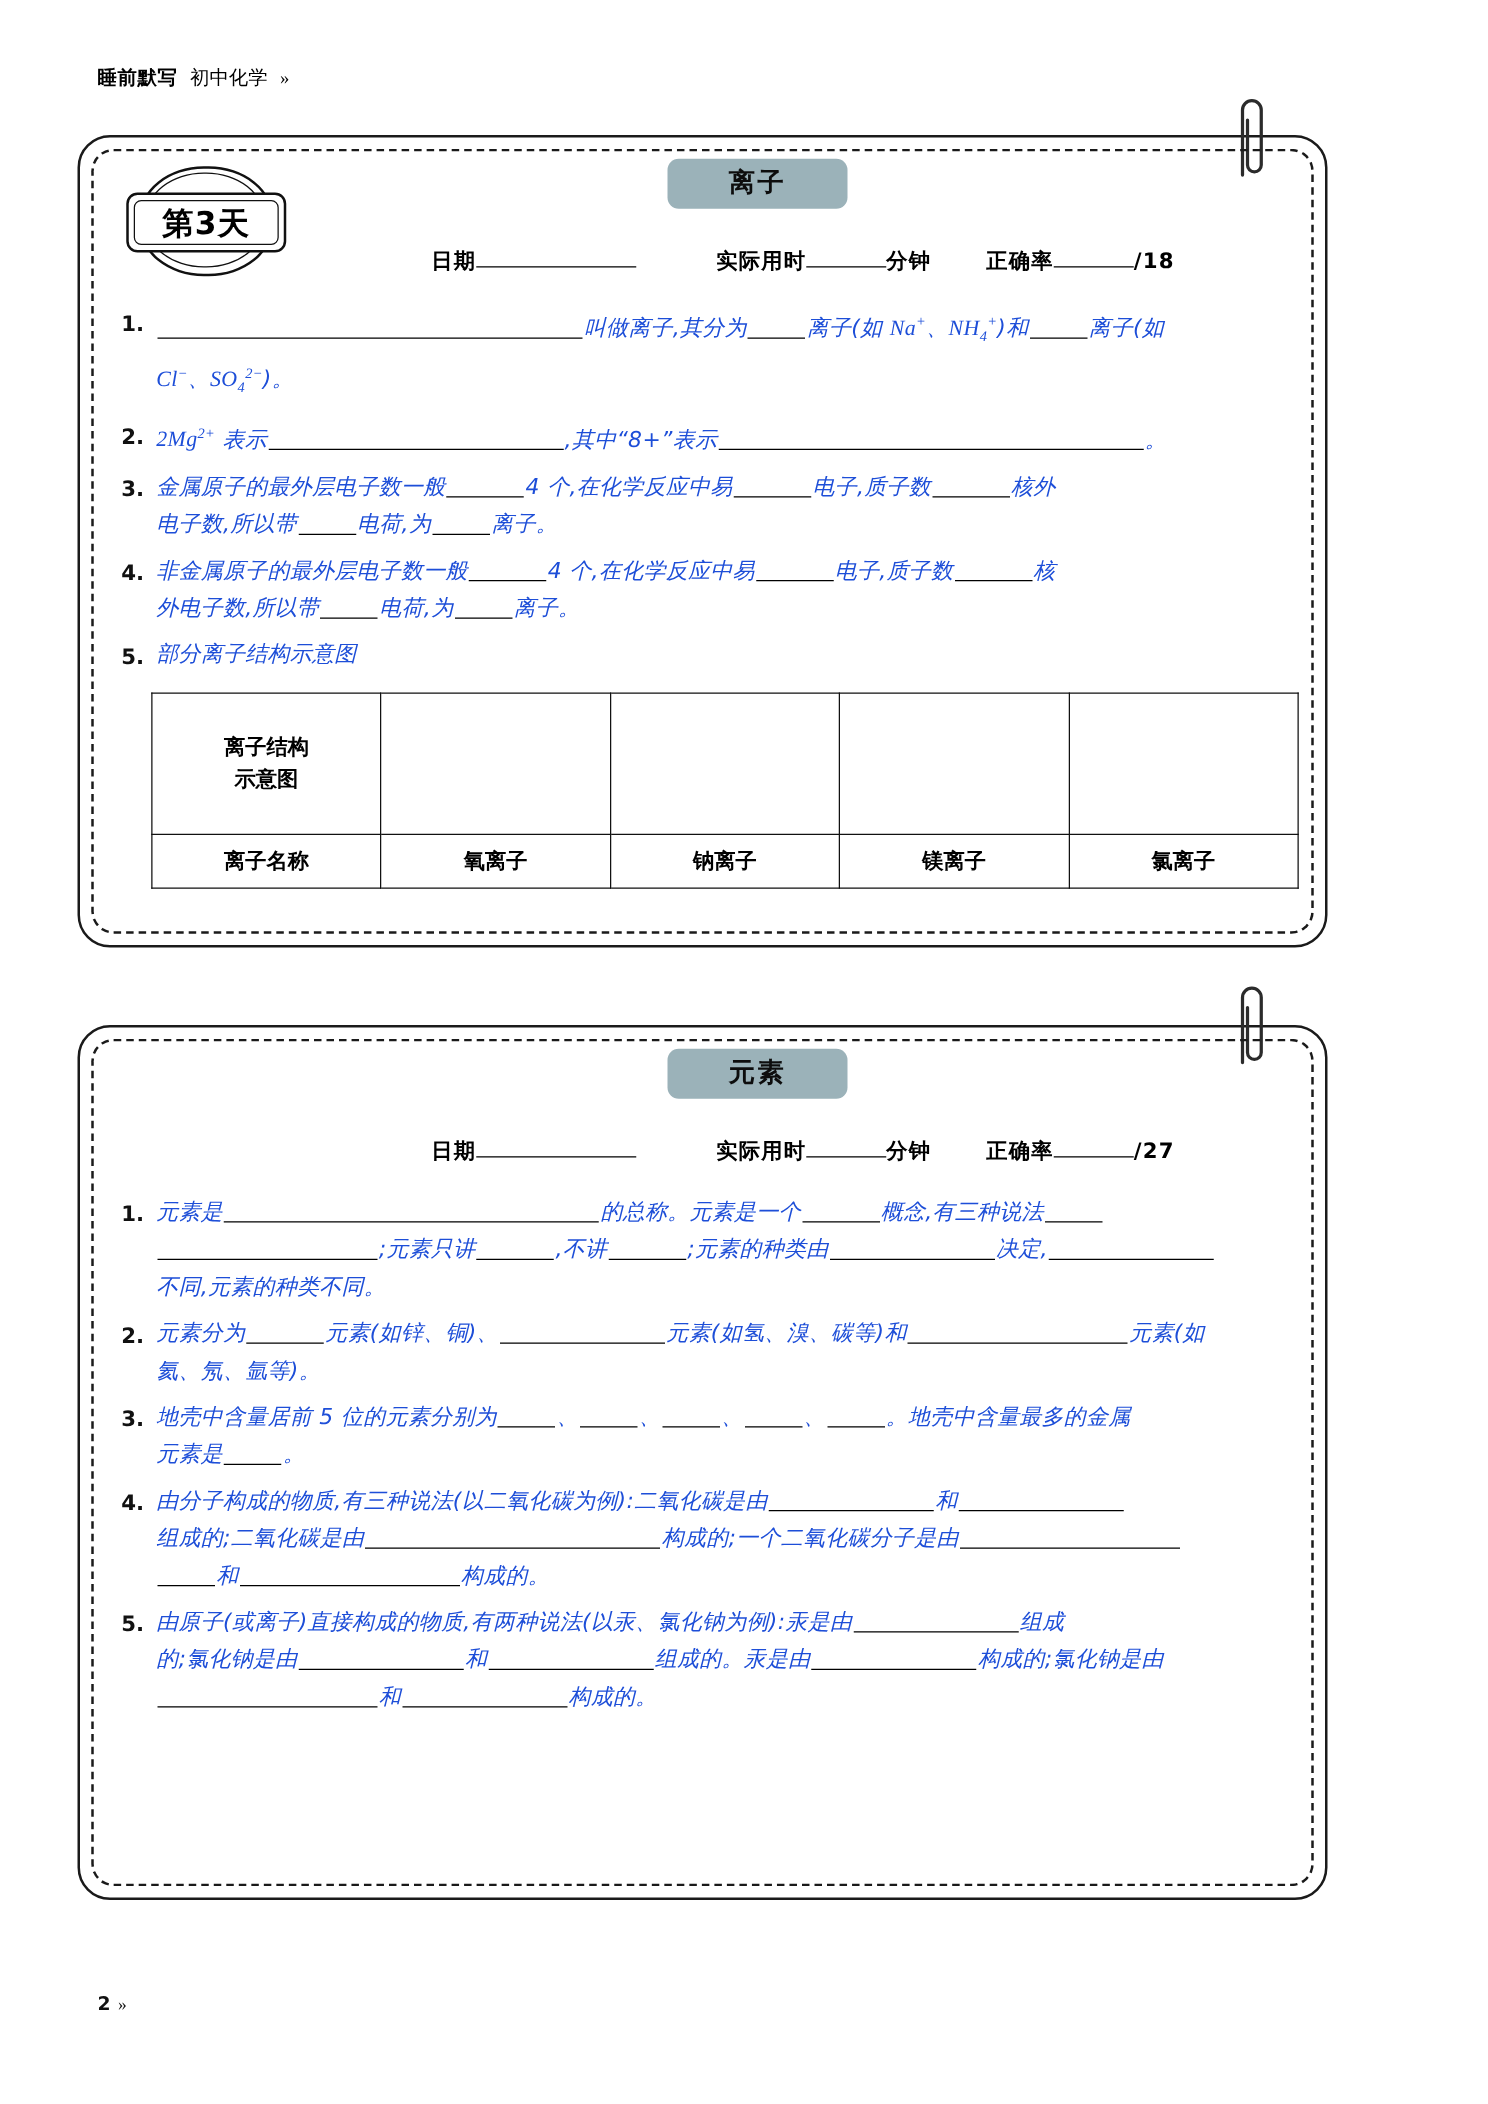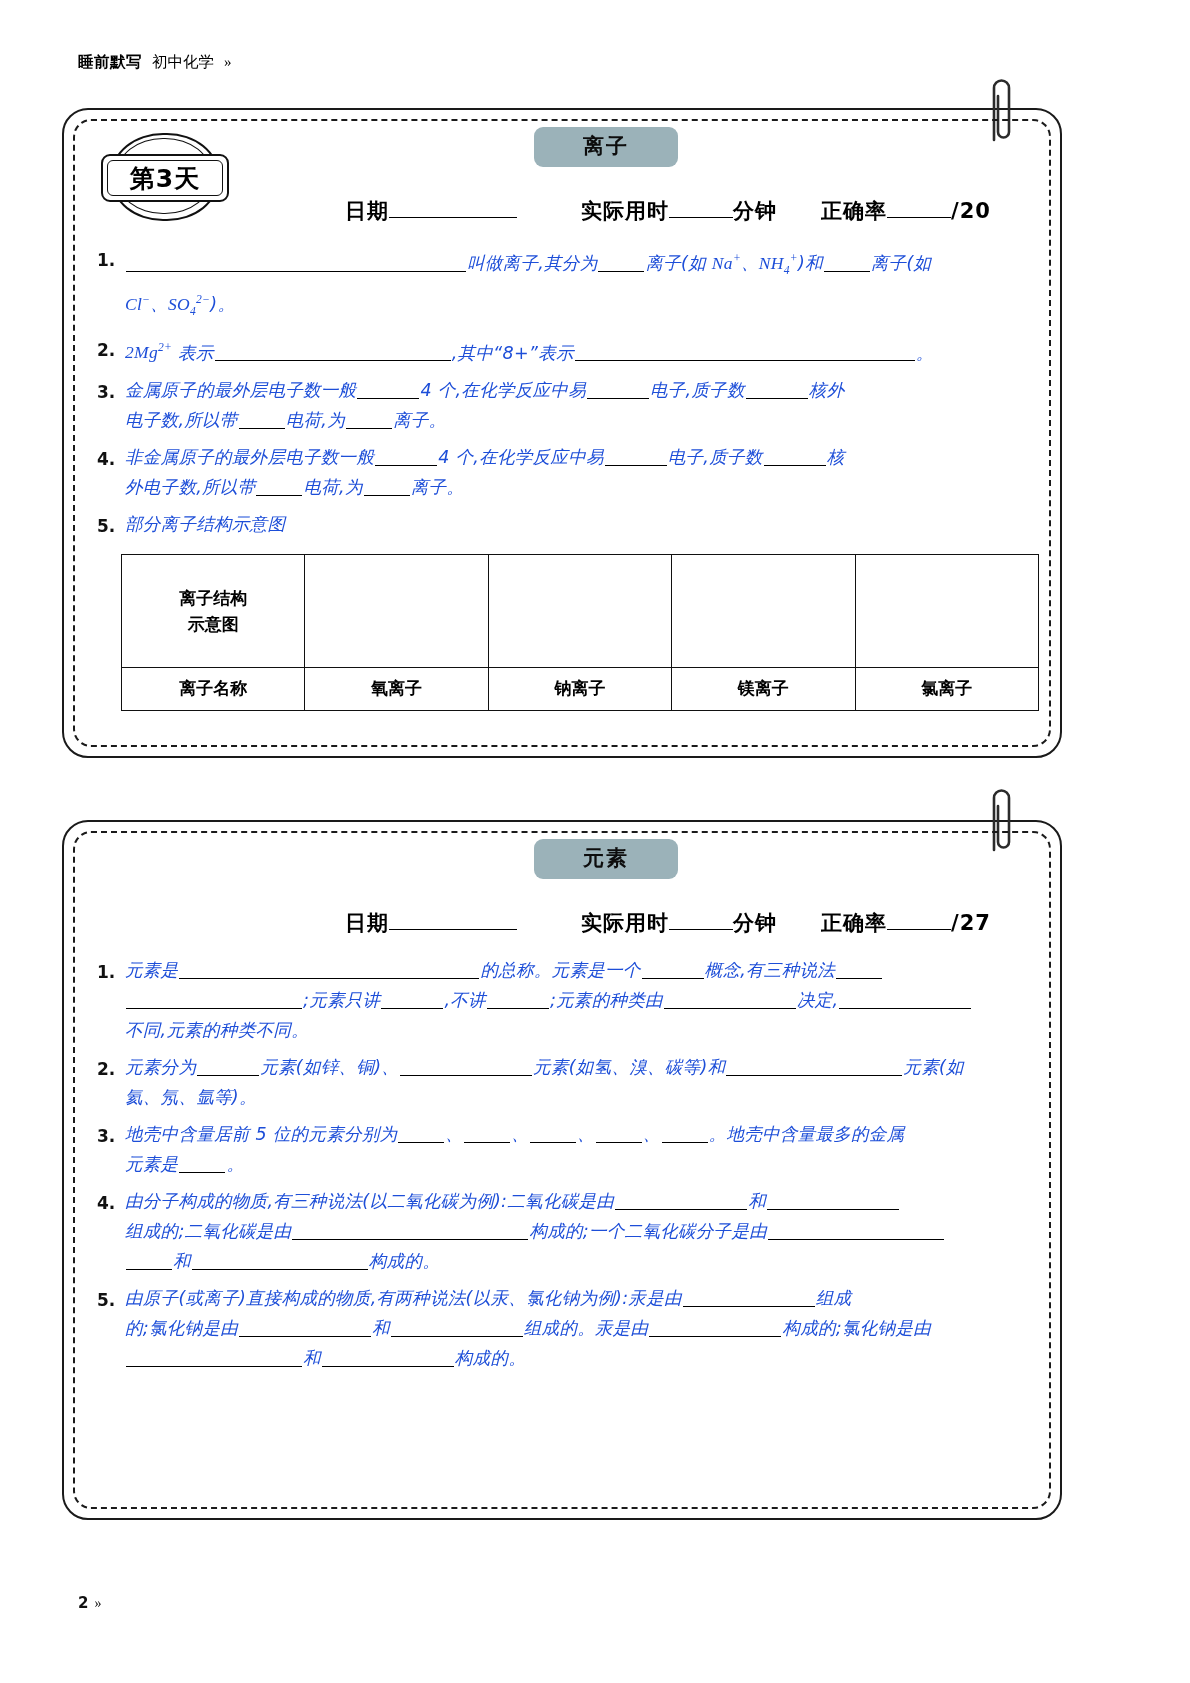--- a/index.html
+++ b/index.html
@@ -175,21 +175,21 @@
 
   
   .meta-row {
     position: absolute;
     left: 270px;
     top: 76px;
     display: flex;
     align-items: baseline;
     font-family: "DejaVu Sans", sans-serif;
     font-weight: bold;
-    font-size: 21px;
+    font-size: 17px;
     color: #000;
     white-space: nowrap;
   }
   .meta-item { display: flex; align-items: baseline; }
   .meta-label { letter-spacing: 1px; }
   .meta-blank {
     display: inline-block;
     border-bottom: 1.4px solid #000;
     height: 15px;
   }
@@ -308,21 +308,21 @@
         <span class="gap-lg"></span>
         <span class="meta-item">
           <span class="meta-label">实际用时</span>
           <span class="meta-blank" style="width:64px"></span>
           <span class="meta-suffix">分钟</span>
         </span>
         <span class="gap-md"></span>
         <span class="meta-item">
           <span class="meta-label">正确率</span>
           <span class="meta-blank" style="width:64px"></span>
-          <span class="meta-suffix">/20</span>
+          <span class="meta-suffix">/18</span>
         </span>
       </div>
 
       <div class="qlist">
 
         <div class="q">
           <div class="q-num">1.</div>
           <div class="q-body">
             <span class="blank b-5xl"></span><span>叫做离子,其分为</span><span class="blank b-s"></span><span>离子(如 </span><span class="formula">Na<sup>+</sup>、NH<sub>4</sub><sup>+</sup></span><span>)和</span><span class="blank b-s"></span><span>离子(如</span><br>
             <span class="formula">Cl<sup>−</sup>、SO<sub>4</sub><sup>2−</sup></span><span>)。</span>

